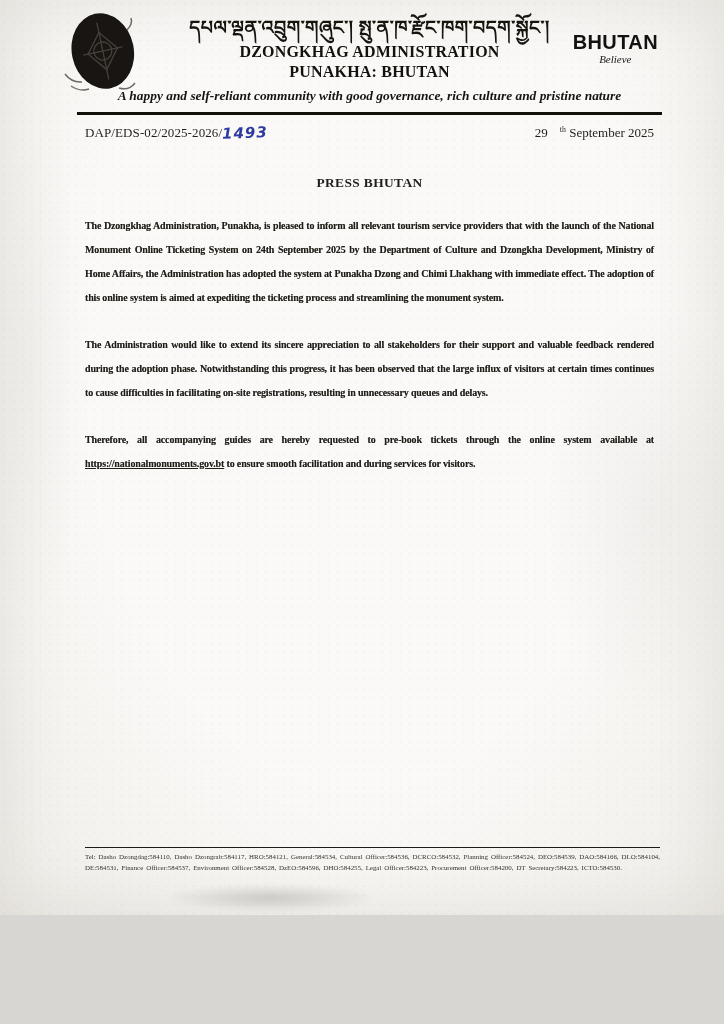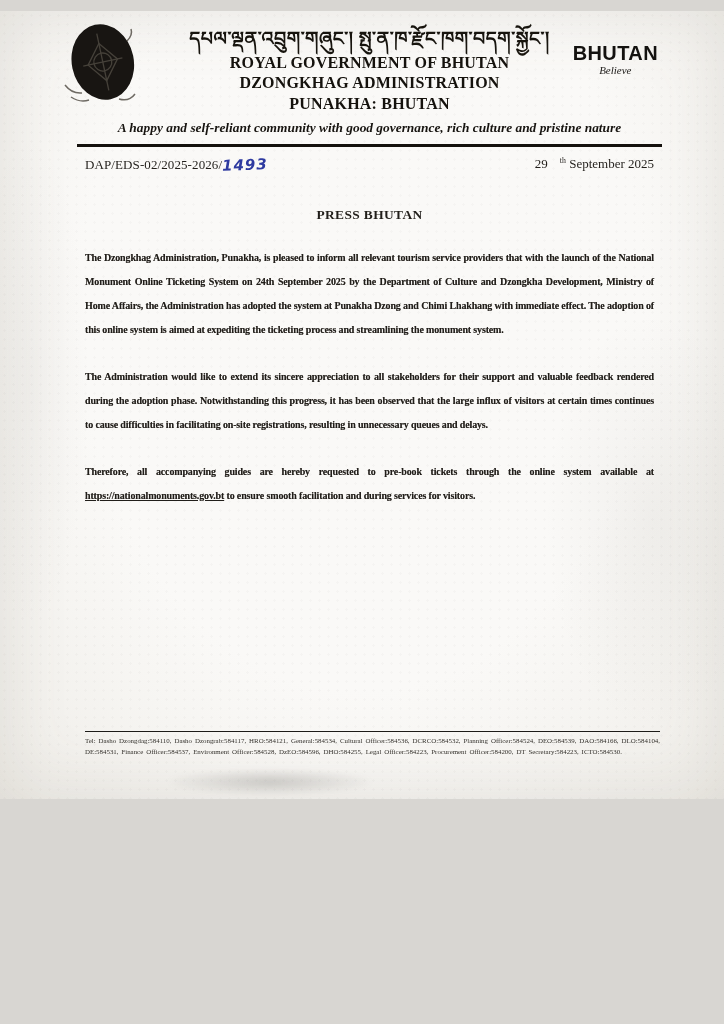--- a/index.html
+++ b/index.html
@@ -1,17 +1,17 @@
 <!DOCTYPE html>
 <html><head>
 <meta charset="utf-8">
 <style>
   html,body{margin:0;padding:0;background:#d8d6d2;}
   .page{
-    position:relative;width:724px;height:788px;margin:11px auto;overflow:hidden;
+    position:relative;width:724px;height:915px;margin:0 auto;overflow:hidden;
     background:radial-gradient(ellipse at 50% 38%, #faf9f7 55%, #efede8 100%);
     box-shadow:inset 0 0 70px rgba(110,104,92,.14);
     font-family:"Liberation Serif","DejaVu Serif",serif;
     color:#211e1a;
   }
   .noise{position:absolute;inset:0;pointer-events:none;opacity:.5;
     background-image:radial-gradient(rgba(60,55,45,.05) 1px, transparent 1.4px);
     background-size:9px 9px;}
   .blotch{position:absolute;pointer-events:none;border-radius:50%;}
   .blotch.b1{right:-40px;top:300px;width:220px;height:420px;background:radial-gradient(ellipse,rgba(120,115,105,.07),transparent 70%);}
@@ -76,21 +76,20 @@
         </g>
         <g stroke="#4c473f" stroke-width="1.5" fill="none" opacity=".8">
           <path d="M4 66 q7 9 17 8"></path>
           <path d="M10 78 q9 6 18 3"></path>
           <path d="M58 80 q10 3 16 -5"></path>
           <path d="M66 22 q6 -6 4 -12"></path>
         </g>
       </svg>
 
       <div class="dzongkha">དཔལ་ལྡན་འབྲུག་གཞུང་། སྤུ་ན་ཁ་རྫོང་ཁག་བདག་སྐྱོང་།</div>
-      <div class="govline">ROYAL GOVERNMENT OF BHUTAN</div>
       <div class="govline">DZONGKHAG ADMINISTRATION</div>
       <div class="govline">PUNAKHA: BHUTAN</div>
 
       <div class="brand">
         <div class="brand-name">BHUTAN</div>
         <div class="brand-tag">Believe</div>
       </div>
 
       <div class="motto">A happy and self-reliant community with good governance, rich culture and pristine nature</div>
       <div class="rule"></div>

